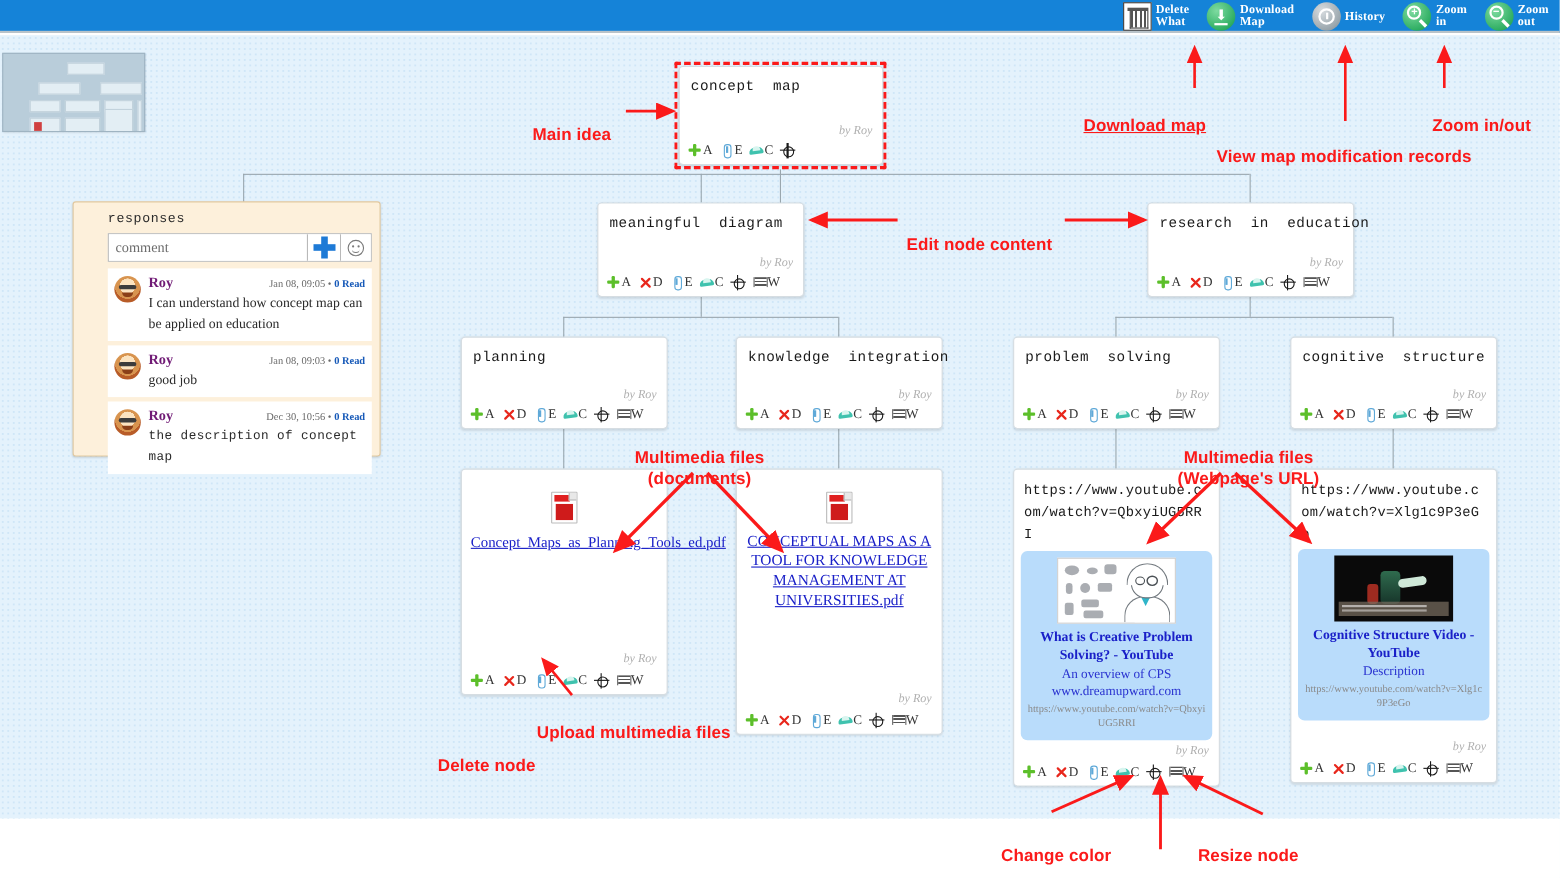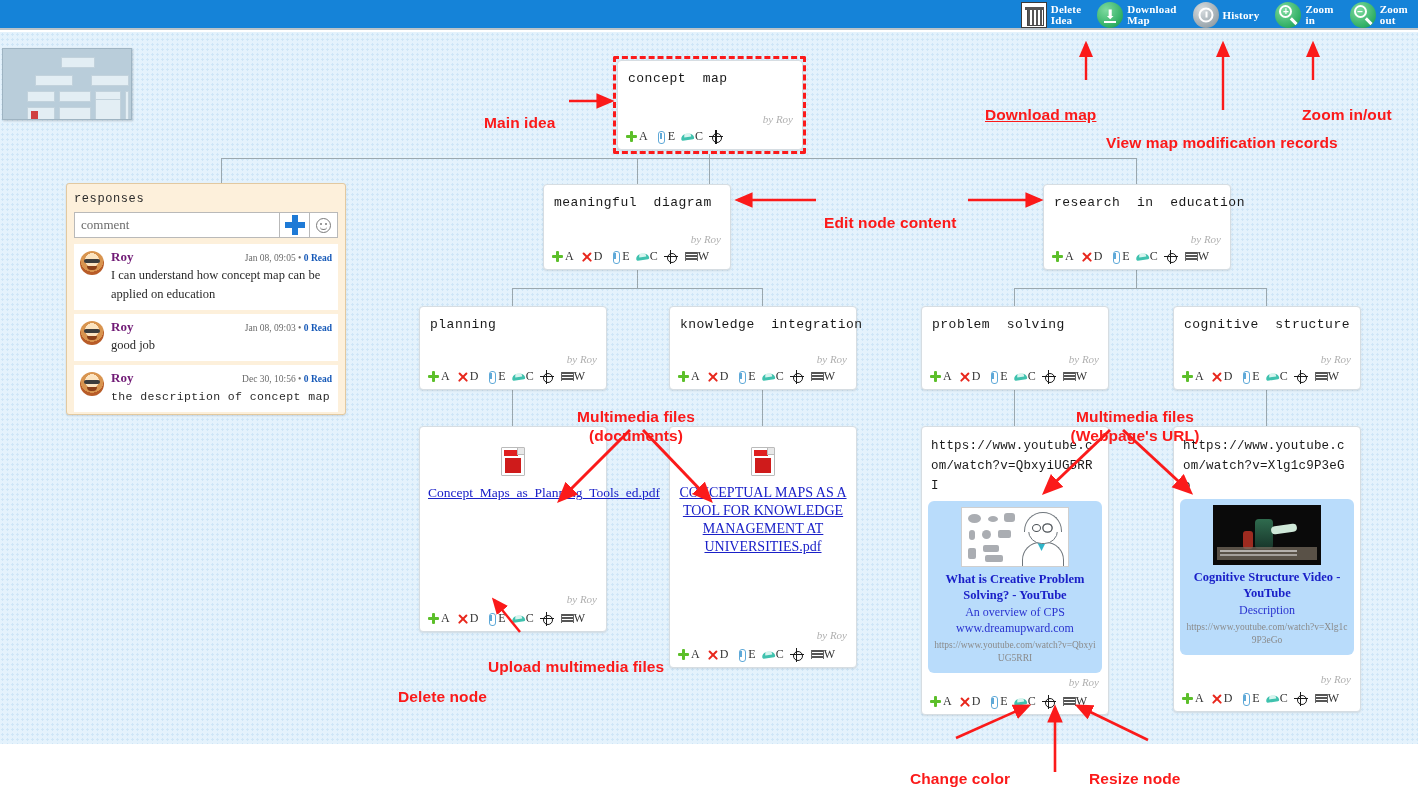--- a/index.html
+++ b/index.html
@@ -409,21 +409,21 @@
 </style>
 </head>
 <body>
 
 <div id="root">
 
   <div class="topbar">
     <div class="topbar-tools">
       <div class="tool">
         <span class="tool-ico ico-trash"></span>
-        <span class="tool-label"><span>Delete</span><br><span>Idea</span></span>
+        <span class="tool-label"><span>Delete</span><br><span>What</span></span>
       </div>
       <div class="tool">
         <span class="tool-ico ico-round ico-dl">
           <span class="dl-glyph">⬇</span>
             <span class="dl-bar"></span>
         </span>
         <span class="tool-label"><span>Download</span><br><span>Map</span></span>
       </div>
       <div class="tool">
         <span class="tool-ico ico-round ico-hist">
@@ -867,21 +867,21 @@
               <i class="gl-move-v"></i>
             </span>
           </span>
         <span class="tg">
             <span class="gl gl-bars"></span>
             <span>W</span>
           </span>
       </div>
     </div>
 
-    <div class="responses" style="top:151px;">
+    <div class="responses" style="top:151px;padding-left:24px;">
       <div class="resp-title">responses</div>
       <div class="resp-input-row">
         <input class="resp-input" type="text" placeholder="comment" style="">
         <div class="resp-add">
           <span class="plus-big"></span>
         </div>
         <div class="resp-emoji">
           <span class="smiley"></span>
         </div>
       </div>

